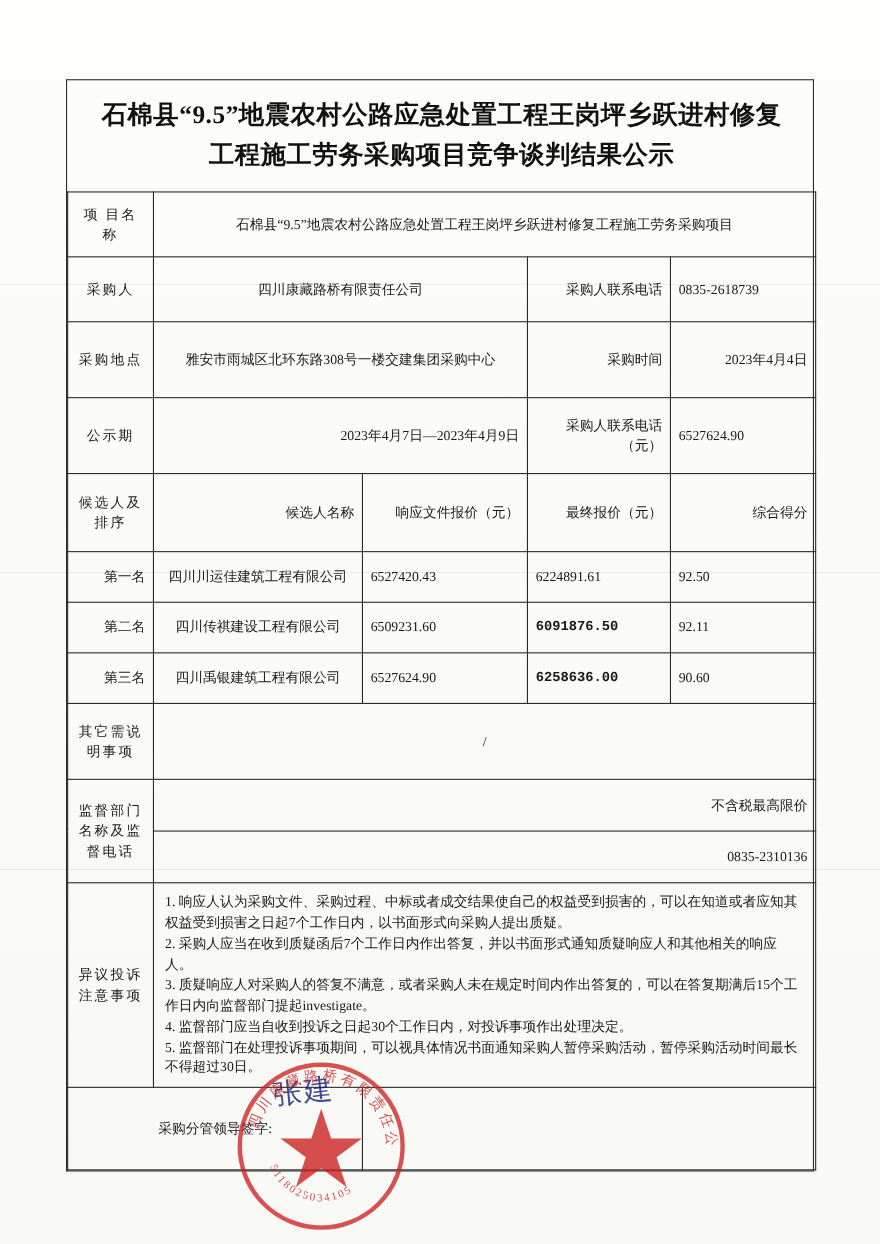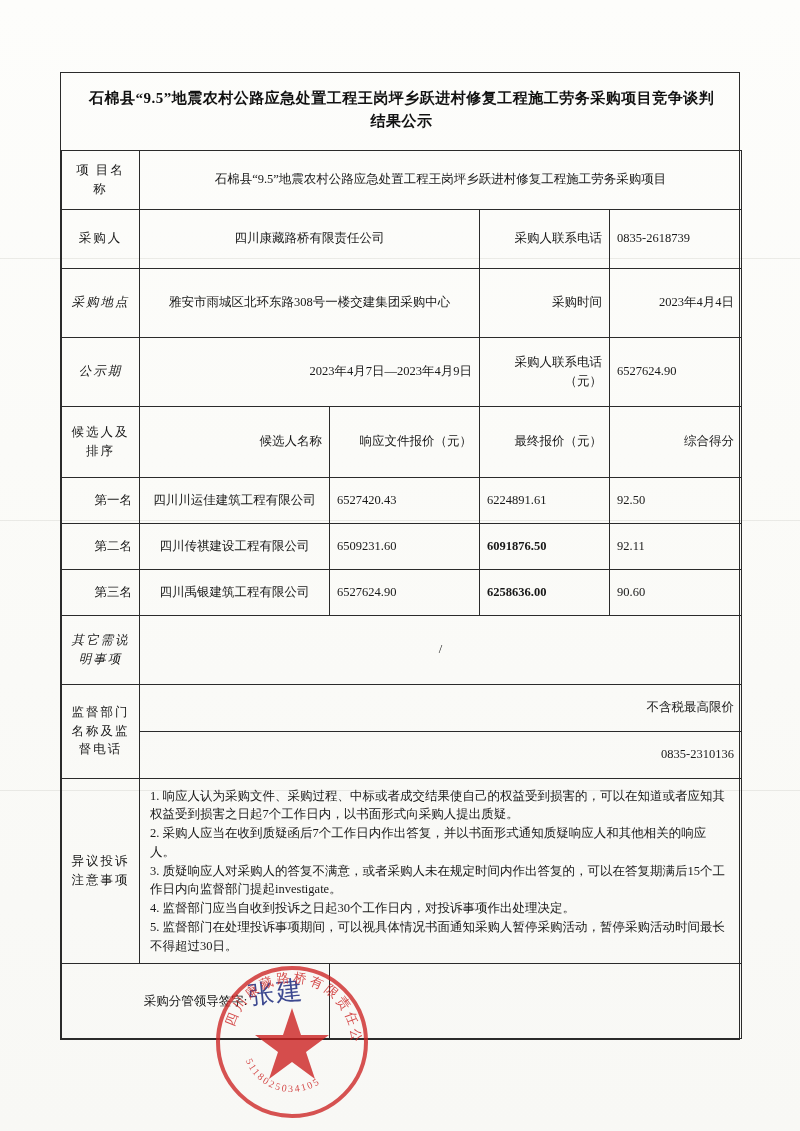--- a/index.html
+++ b/index.html
@@ -48,37 +48,37 @@
     line-height: 1.5;
     vertical-align: middle;
     color: #181818;
   }
   .title-cell {
     border: none !important;
     text-align: center;
     padding: 14px 24px 16px 24px !important;
   }
   .title-text {
-    font-size: 15px;
+    font-size: 23px;
     font-weight: bold;
     line-height: 1.55;
     letter-spacing: 0.5px;
     color: #111;
   }
   .lbl {
     text-align: center;
     letter-spacing: 2px;
     white-space: pre-line;
   }
   .ctr { text-align: right; }
   .left { text-align: center; }
   .num { text-align: left; font-family: "Liberation Serif", serif; }
-  .bold { font-weight: bold; }
+  .bold { font-weight: bold; font-family: Liberation Mono, monospace; }
   .tall { height: 46px; }
-  .taller { height: 56px; font-style: italic; }
+  .taller { height: 56px; }
   .hdr-row td { height: 58px; }
   .notes {
     text-align: left;
     line-height: 1.75;
     font-size: 12.3px;
     padding: 8px 10px !important;
   }
   .notes p { margin: 0; }
   .sign-row td { height: 62px; }
   .slash { text-align: center; font-size: 14px; }

